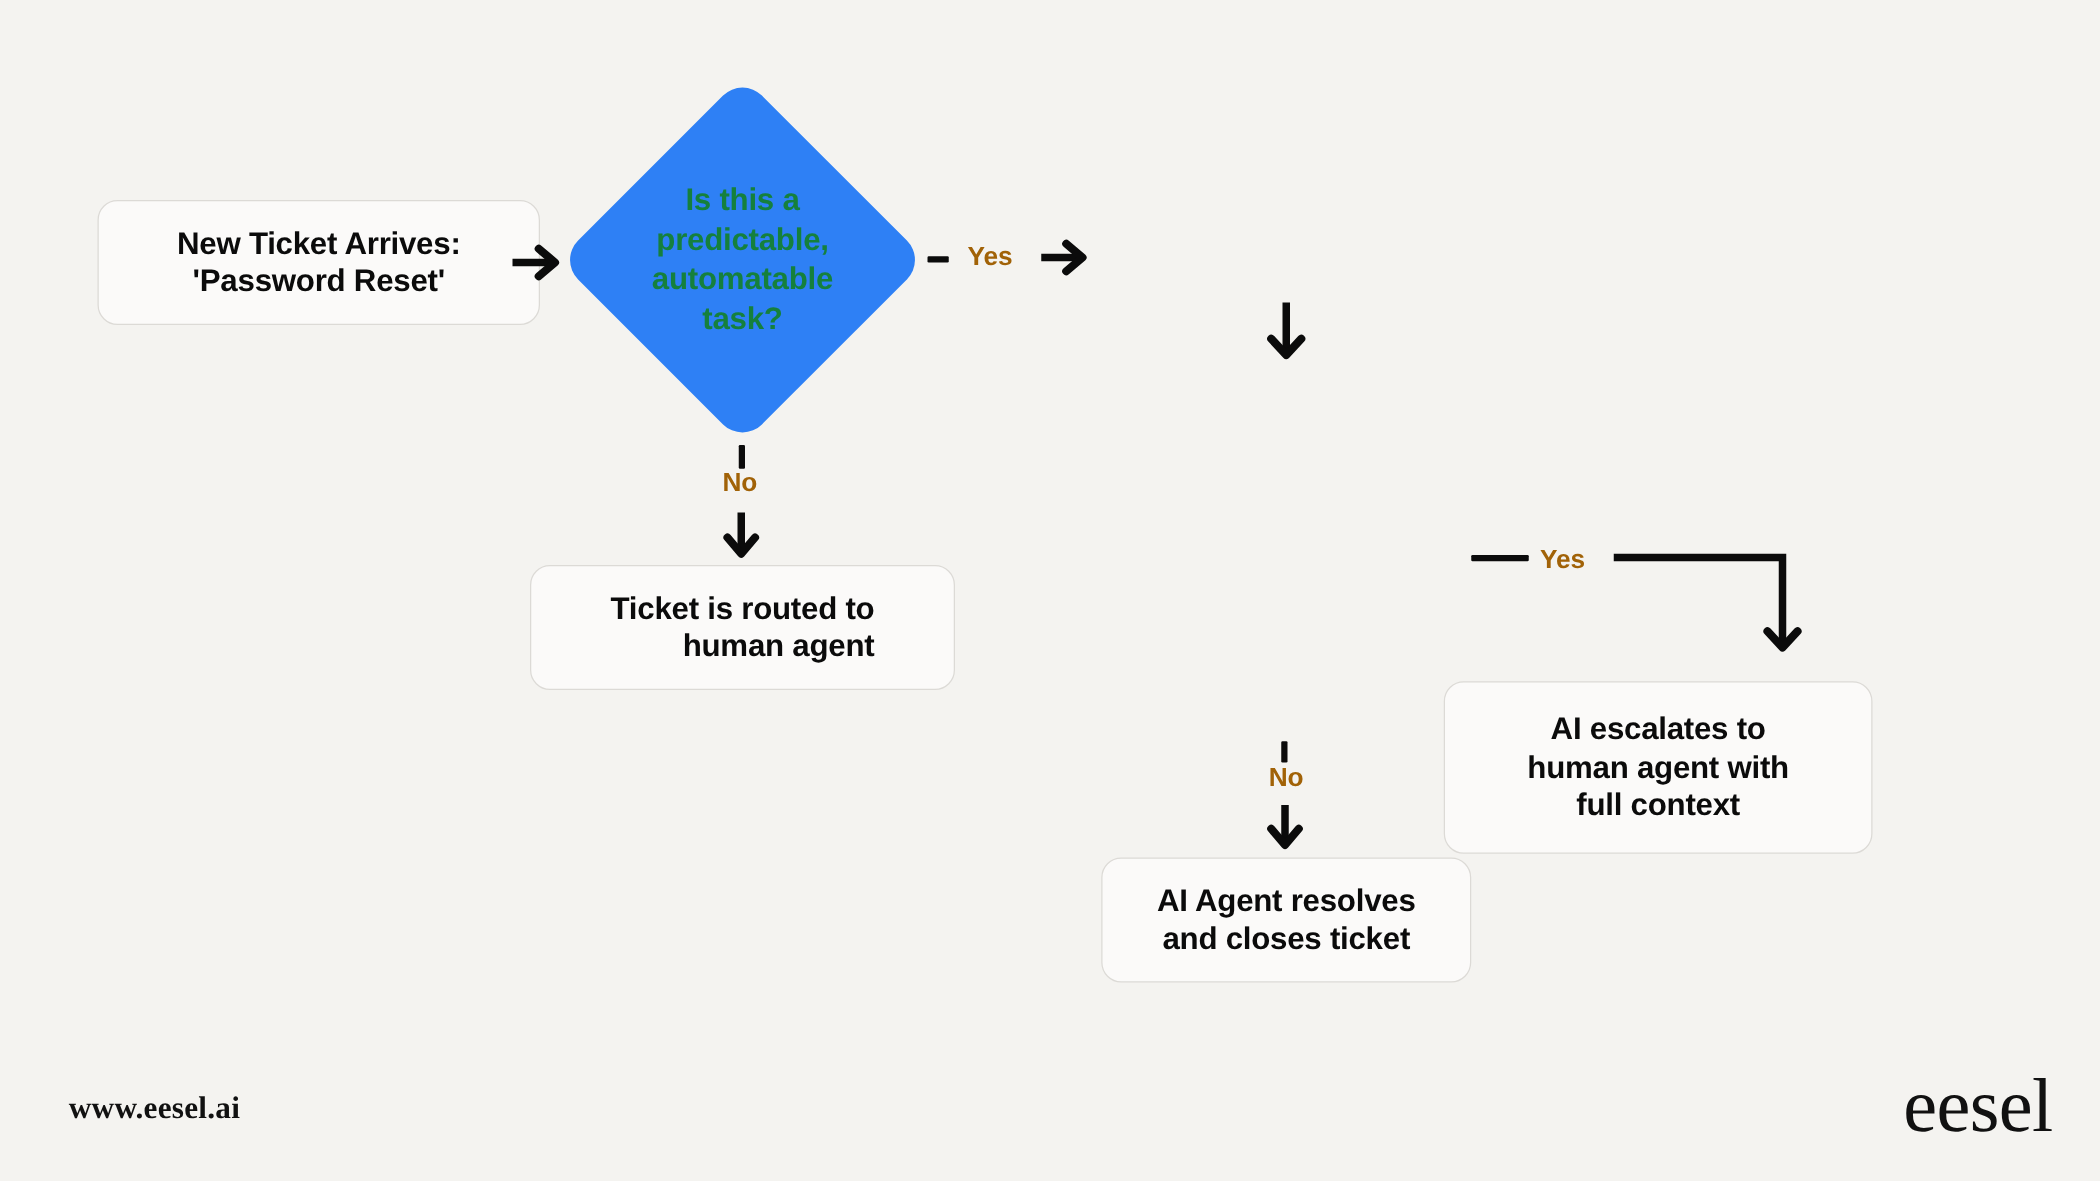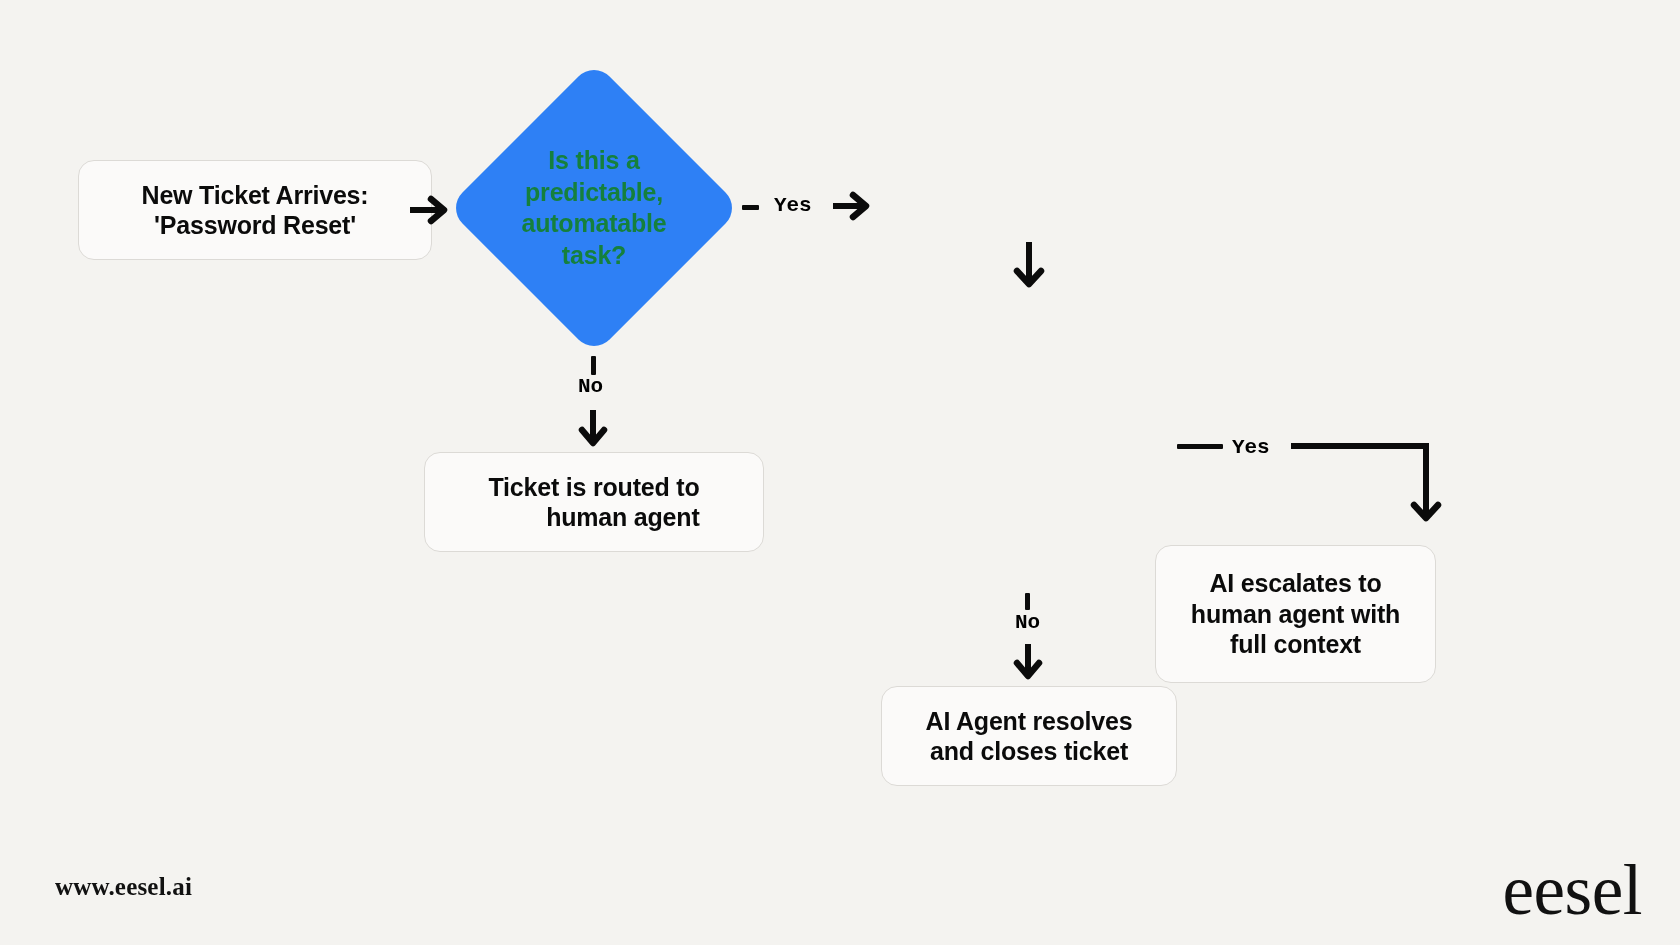--- a/index.html
+++ b/index.html
@@ -71,26 +71,25 @@
     border-radius: 1px;
   }
   .stub-h {
     position: absolute;
     background: #0b0b0b;
     height: 5px;
     border-radius: 1px;
   }
   .edge-label {
     position: absolute;
-    color: #000000;
+    color: #a16207;
     font-weight: bold;
     font-size: 21px;
     letter-spacing: -0.1px;
     white-space: nowrap;
-    font-family: Liberation Mono, monospace;
   }
   .arrow-svg {
     position: absolute;
     overflow: visible;
   }
   .arrow-svg path {
     fill: none;
     stroke: #0b0b0b;
     stroke-width: 6;
     stroke-linecap: butt;
@@ -112,21 +111,21 @@
     font-size: 25px;
     color: #111111;
     letter-spacing: 0.2px;
   }
   .footer-logo {
     position: absolute;
     right: 38px;
     top: 855px;
     font-family: "Liberation Serif", serif;
     font-weight: normal;
-    font-size: 71px;
+    font-size: 61px;
     color: #111111;
     letter-spacing: -0.5px;
     line-height: 1;
   }
 </style>
 </head>
 <body>
 
 <div id="canvas">
 
@@ -174,21 +173,21 @@
   </svg>
 
 
   <div class="stub-h" style="left:1177px; top:444px; width:46px;"></div>
   <div class="edge-label" style="left:1232px; top:436px;">Yes</div>
   <svg class="arrow-svg" style="left:1288px; top:424px; width:170px; height:125px;" viewBox="0 0 170 125">
     <path d="M 3 22 H 138 V 92"></path>
     <path class="head" d="M 126 81 L 138 94 L 150 81"></path>
   </svg>
 
-  <div class="node-box" style="left:1155px; top:545px; width:281px; height:138px; font-size:25px;">
+  <div class="node-box" style="left:1155px; top:545px; width:343px; height:138px; font-size:25px;">
     <span style="white-space:pre-line;">AI escalates to
 human agent with
 full context</span>
   </div>
 
   <div class="stub-v" style="left:1025px; top:593px; height:17px;"></div>
   <div class="edge-label" style="left:1015px; top:611px;">No</div>
   <svg class="arrow-svg" style="left:1008px; top:641px; width:40px; height:46px;" viewBox="0 0 40 46">
     <path d="M 20 3 V 33"></path>
     <path class="head" d="M 9 22 L 20 35 L 31 22"></path>

